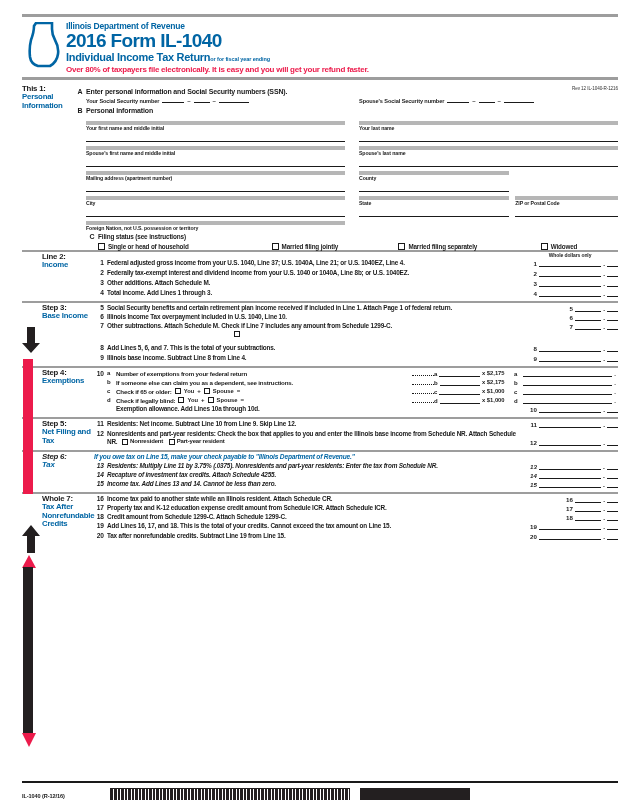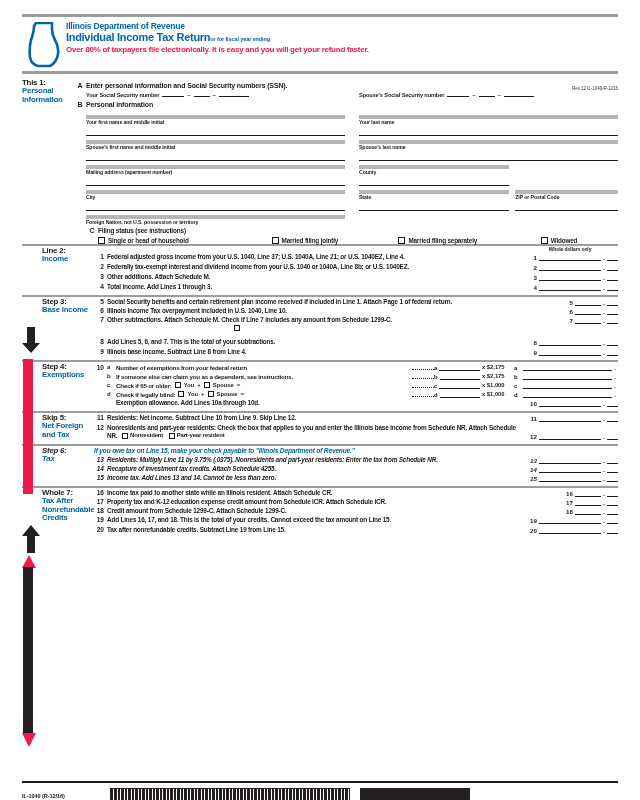--- a/index.html
+++ b/index.html
@@ -119,20 +119,21 @@
 <div class="page">
 
   <div class="masthead">
     <div class="topline"></div>
     <div class="mast-inner">
       <svg class="il-outline" viewBox="0 0 40 46">
         <path d="M14 1 L30 1 L30 7 Q30 13 33 18 Q37 25 36 32 Q35 40 28 44 L16 44 Q9 42 8 35 Q7 26 9 18 Q12 10 12 4 Z" fill="none" stroke="#0065A4" stroke-width="2.6"></path>
       </svg>
       <div class="mast-text">
         <div class="dept">Illinois Department of Revenue</div>
+        <div class="formtitle">2016 Form IL-1040</div>
         <div class="subtitle-row">
           <div class="subtitle">Individual Income Tax Return</div>
           <div class="dorusage">or for fiscal year ending</div>
         </div>
         <div class="redline">Over 80% of taxpayers file electronically. It is easy and you will get your refund faster.</div>
       </div>
     </div>
     <div class="mast-botline"></div>
     <div class="corner-note tinycaps">Rev 12 IL-1040-R-1216</div>
   </div>
@@ -520,22 +521,22 @@
           </div>
         </div>
       </div>
     </div>
   </div>
 
   <div class="section" style="margin-top:2px;">
     <div class="rule"></div>
     <div style="display:flex;">
       <div class="step-label-col" style="padding-left:20px;width:72px;flex:0 0 72px;">
-        <div class="step-num">Skip 5:</div>
-        <div class="step-name">Net Foreign and Tax</div>
+        <div class="step-num">Step 5:</div>
+        <div class="step-name">Net Filing and Tax</div>
       </div>
       <div style="flex:1 1 auto;">
         <div class="secline" style="margin-top:1px;">
           <div class="num">11</div>
           <div class="desc">Residents: Net income. Subtract Line 10 from Line 9. Skip Line 12.</div>
           <div class="amt">
             <span class="anum">11</span>
             <span class="aline"></span>
             <span class="dot">.</span>
               <span class="cents"></span>

